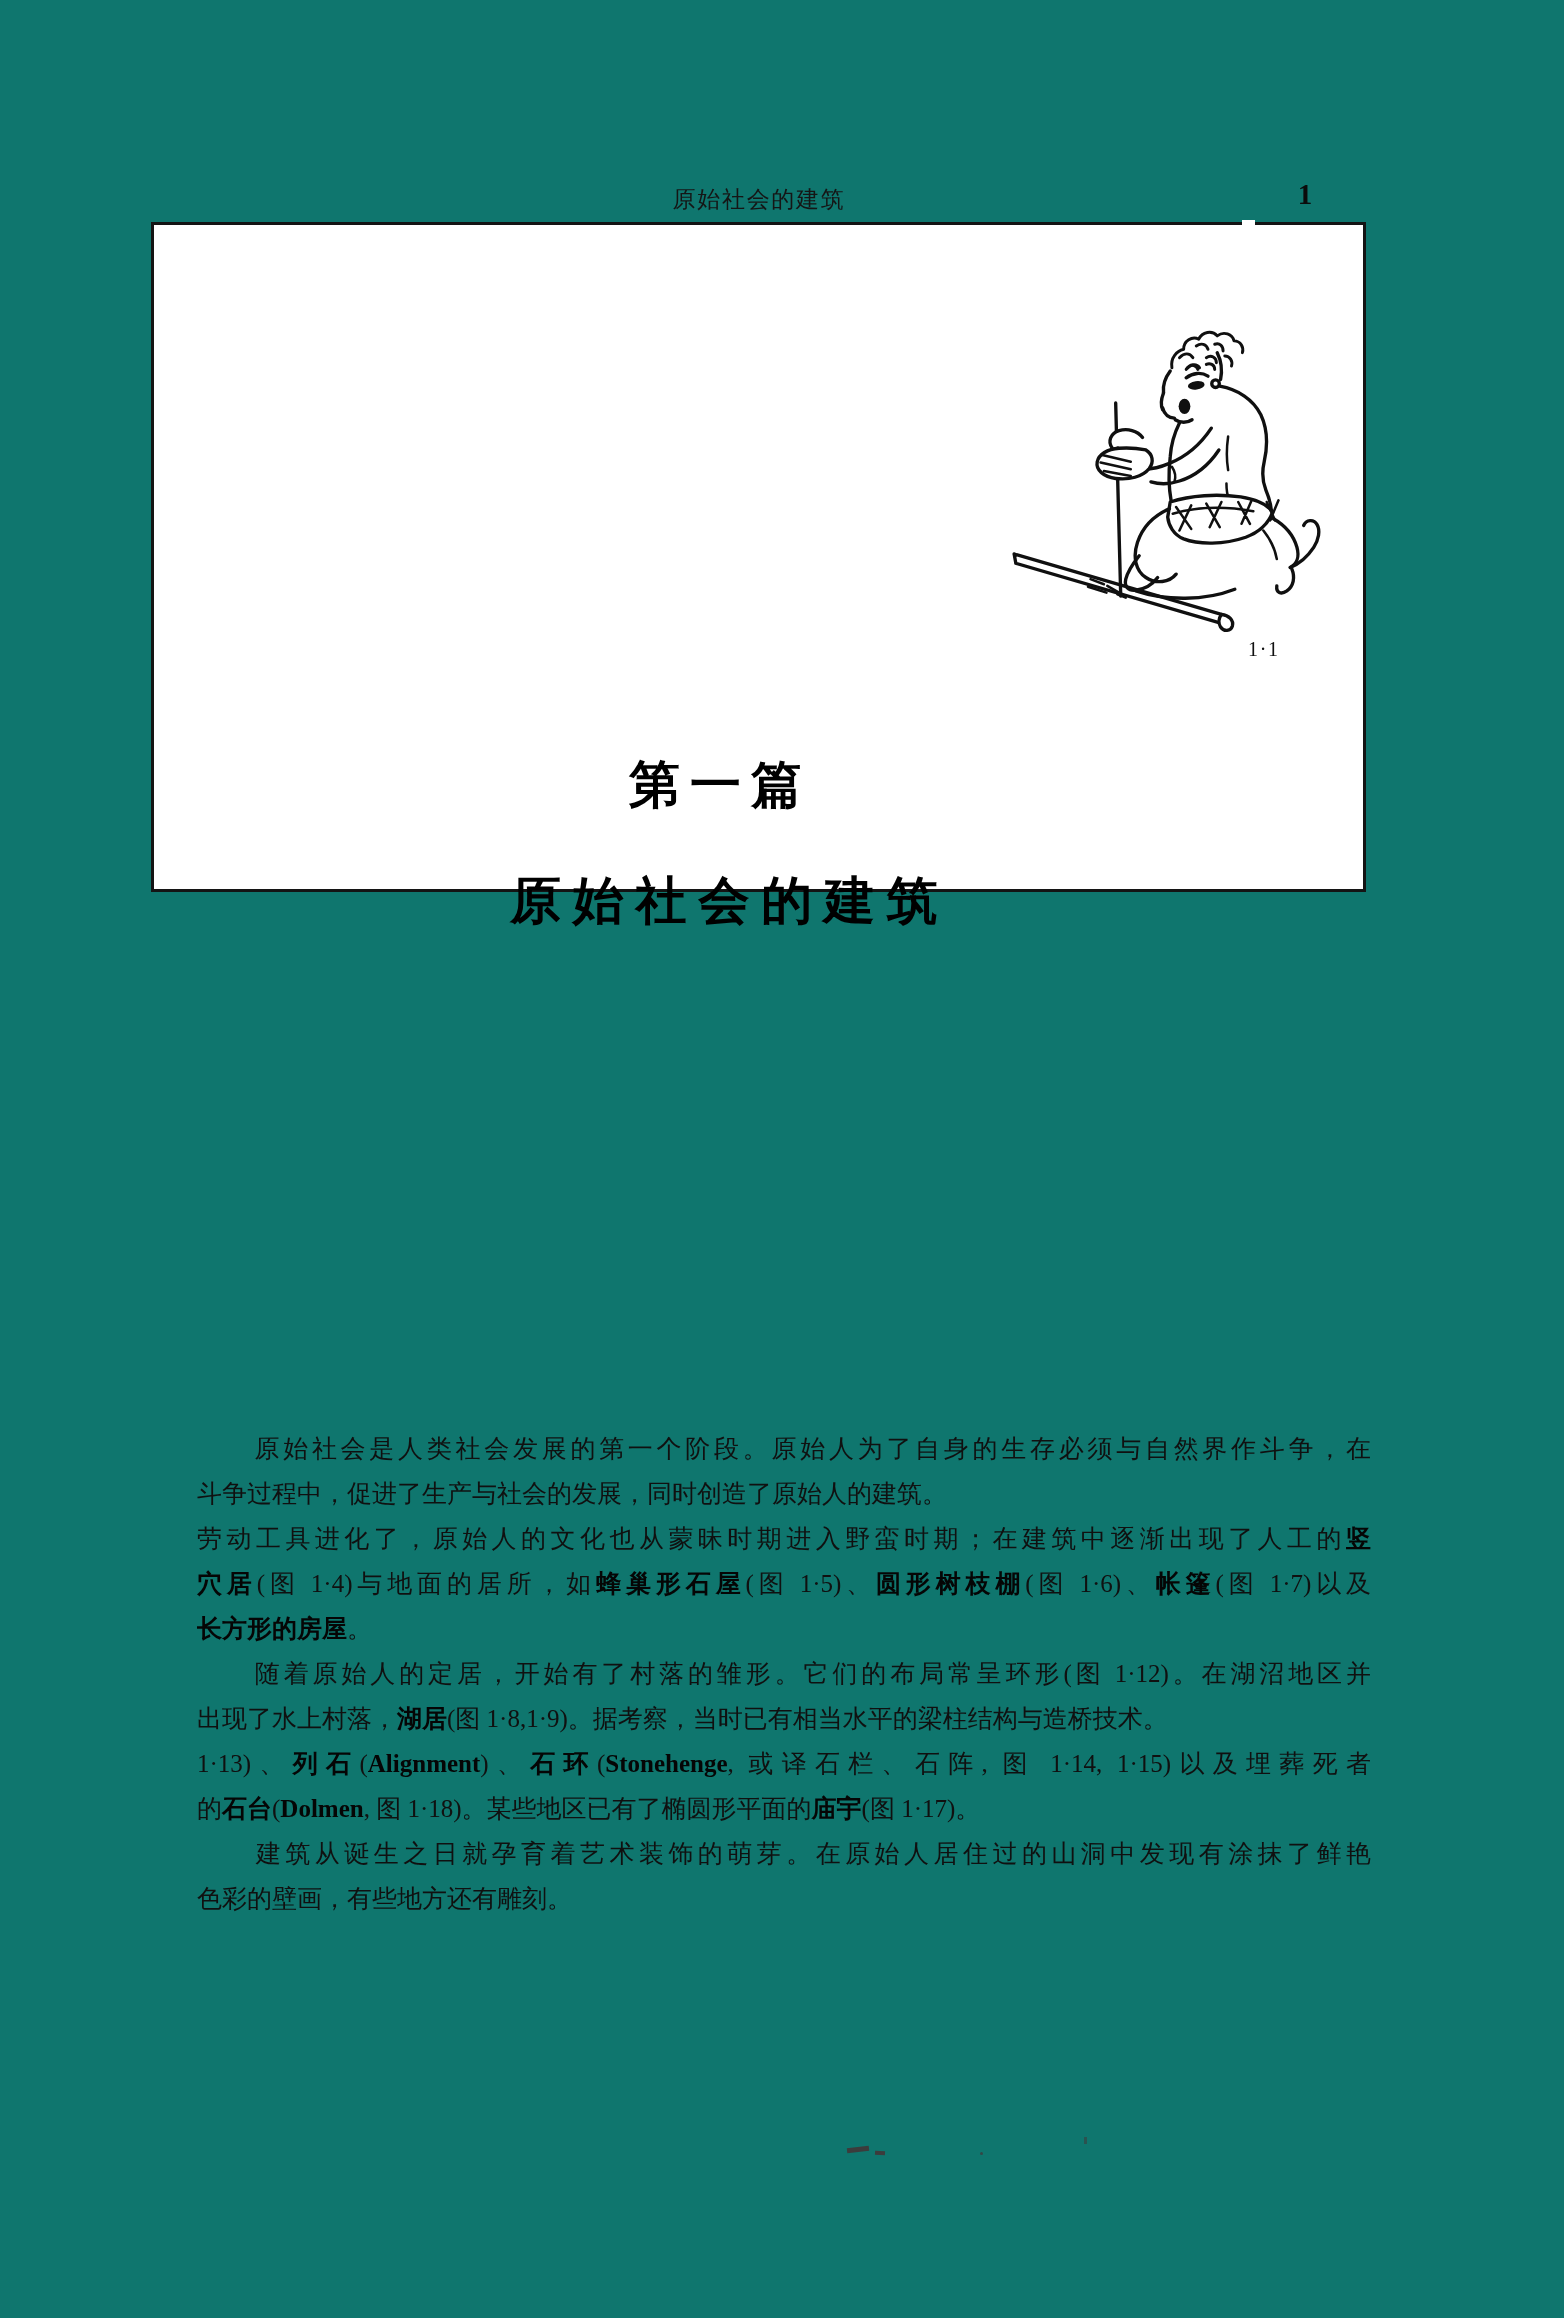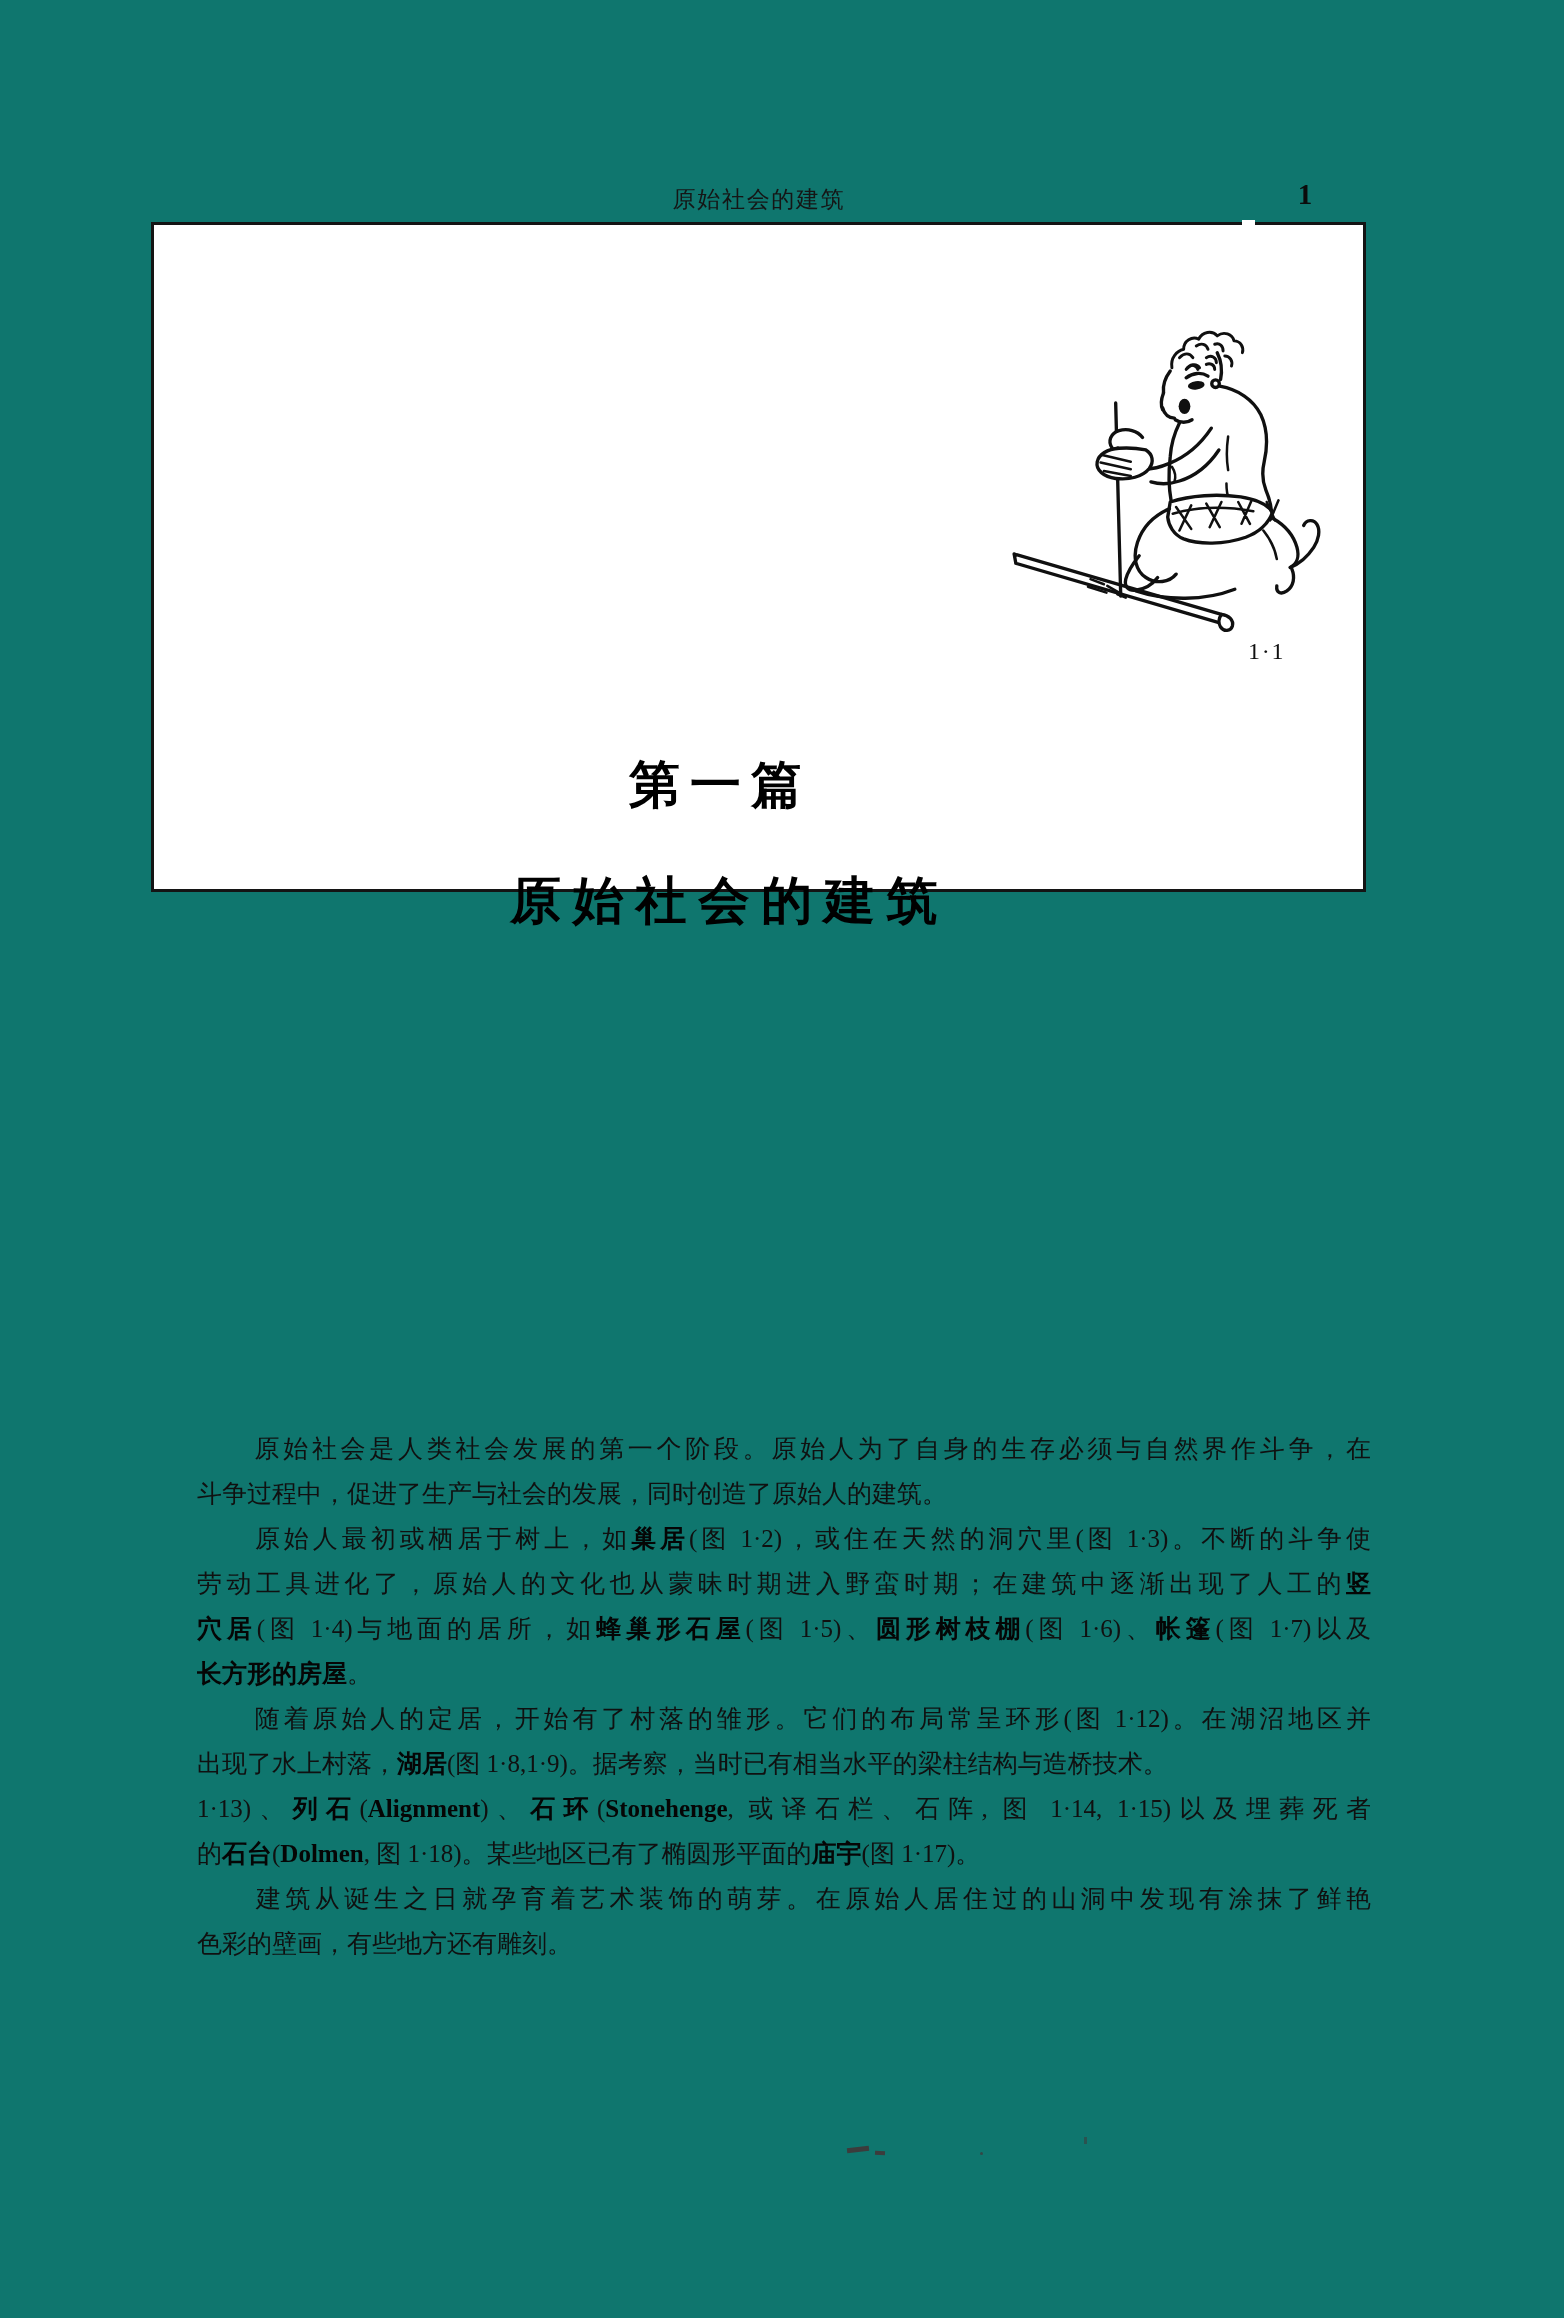--- a/index.html
+++ b/index.html
@@ -37,21 +37,21 @@
     white-space:nowrap;
   }
   .part-title{
     position:absolute;left:356px;top:642px;
     font-family:"Liberation Sans","DejaVu Sans",sans-serif;
     font-weight:700;font-size:51px;letter-spacing:11.8px;color:#000;
     white-space:nowrap;
   }
   .fig-caption{
     position:absolute;left:1248px;top:638px;
-    font-size:24px;color:#101010;letter-spacing:1.7px;
+    font-size:20px;color:#101010;letter-spacing:1.7px;
   }
   .figure-svg{position:absolute;left:968px;top:302px;width:386px;height:353px;}
   
   .body-text{
     position:absolute;left:197px;top:1426px;width:1174px;
   }
   .bodyline{
     height:45px;line-height:45px;font-size:25px;
     text-align:justify;text-align-last:justify;
     overflow:hidden;color:#101010;
@@ -140,21 +140,20 @@
       <path d="M55,300 L302,372 M57,311 L300,382 M55,300 L57,311"></path>
       <path d="M302,372 c9,1 15,7 13,14 c-2,6 -10,7 -14,1 c-3,-5 -2,-11 1,-15 z" fill="#ffffff"></path>
       <path stroke-width="3" d="M146,330 l16,6 M143,339 l22,7 M166,338 l14,8 M178,348 l10,4"></path>
     </g>
   </svg>
   <div class="fig-caption">1·1</div>
 
   <div class="body-text">
     <div class="bodyline"><span>　　原始社会是人类社会发展的第一个阶段。原始人为了自身的生存必须与自然界作斗争，在</span></div>
     <div class="bodyline para-end"><span>斗争过程中，促进了生产与社会的发展，同时创造了原始人的建筑。</span></div>
-    <div class="bodyline"><span>　　原始人最初或栖居于树上，如</span><span class="b">巢居</span><span>(图 1·2)，或住在天然的洞穴里(图 1·3)。不断的斗争使</span></div>
     <div class="bodyline"><span>劳动工具进化了，原始人的文化也从蒙昧时期进入野蛮时期；在建筑中逐渐出现了人工的</span><span class="b">竖</span></div>
     <div class="bodyline"><span class="b">穴居</span><span>(图 1·4)与地面的居所，如</span><span class="b">蜂巢形石屋</span><span>(图 1·5)、</span><span class="b">圆形树枝棚</span><span>(图 1·6)、</span><span class="b">帐篷</span><span>(图 1·7)以及</span></div>
     <div class="bodyline para-end"><span class="b">长方形的房屋</span><span>。</span></div>
     <div class="bodyline"><span>　　随着原始人的定居，开始有了村落的雏形。它们的布局常呈环形(图 1·12)。在湖沼地区并</span></div>
     <div class="bodyline para-end"><span>出现了水上村落，</span><span class="b">湖居</span><span>(图 1·8,1·9)。据考察，当时已有相当水平的梁柱结构与造桥技术。</span></div>
     <div class="bodyline"><span>1·13)、</span><span class="b">列石</span><span>(</span><span class="b">Alignment</span><span>)、</span><span class="b">石环</span><span>(</span><span class="b">Stonehenge</span><span>, 或译石栏、石阵, 图 1·14, 1·15)以及埋葬死者</span></div>
     <div class="bodyline para-end"><span>的</span><span class="b">石台</span><span>(</span><span class="b">Dolmen</span><span>, 图 1·18)。某些地区已有了椭圆形平面的</span><span class="b">庙宇</span><span>(图 1·17)。</span></div>
     <div class="bodyline"><span>　　建筑从诞生之日就孕育着艺术装饰的萌芽。在原始人居住过的山洞中发现有涂抹了鲜艳</span></div>
     <div class="bodyline para-end"><span>色彩的壁画，有些地方还有雕刻。</span></div>
   </div>

